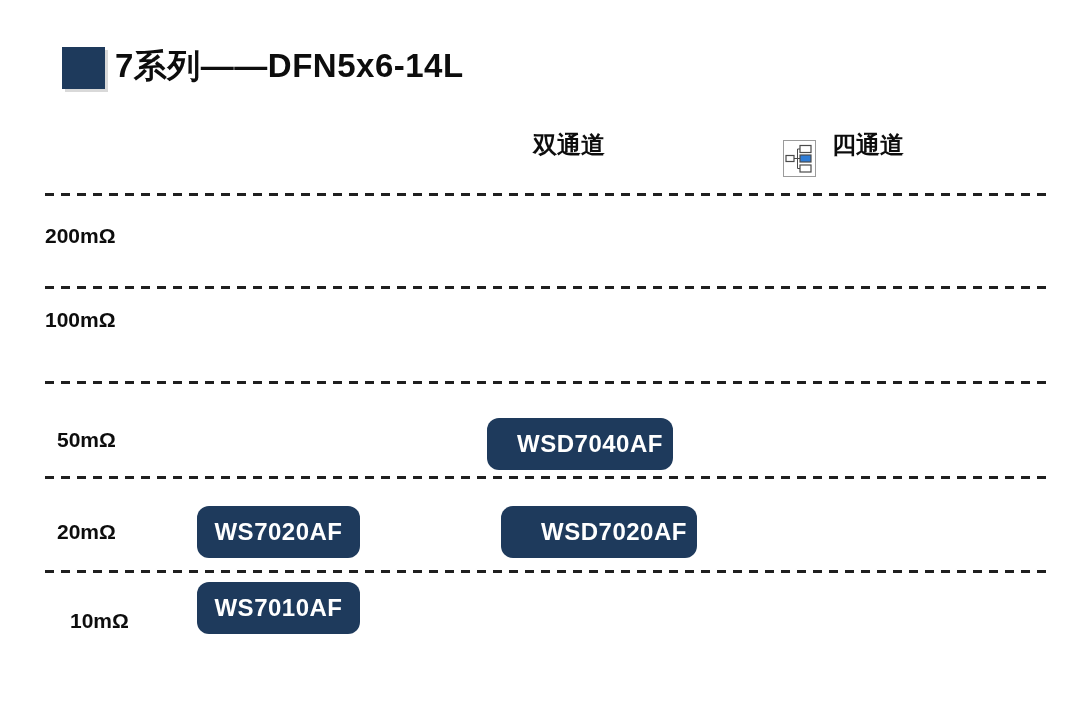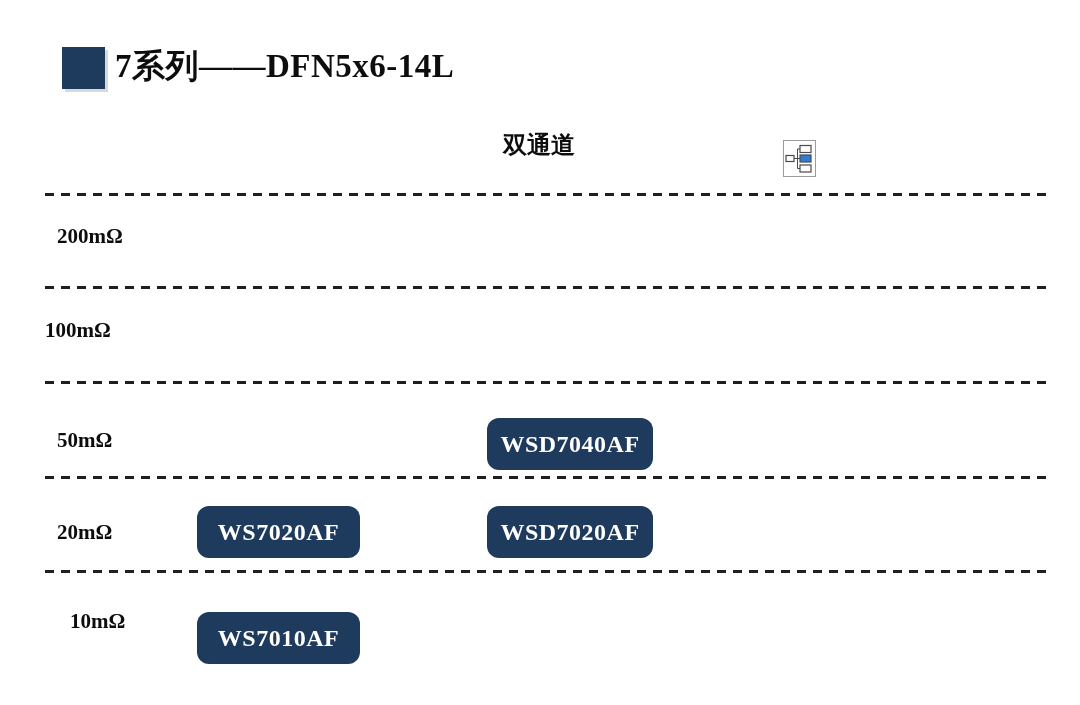--- a/index.html
+++ b/index.html
@@ -5,21 +5,21 @@
   html, body {
     margin: 0;
     padding: 0;
     background: #ffffff;
   }
   .canvas {
     position: relative;
     width: 1080px;
     height: 705px;
     background: #ffffff;
-    font-family: Liberation Serif, serif;
+    font-family: Liberation Sans, sans-serif;
     overflow: hidden;
     color: var(--ink);
   }
   .abs { position: absolute; }
 
   
   .title-square {
     left: 62px; top: 47px;
     width: 43px; height: 42px;
     background: var(--navy);
@@ -38,21 +38,21 @@
   .col-header {
     top: 129px;
     width: 140px;
     text-align: center;
     font-size: 24px;
     font-weight: 700;
     color: var(--ink);
     white-space: nowrap;
   }
   .col-single { left: 208px; }
-  .col-dual   { left: 469px; }
+  .col-dual   { left: 499px; }
   .col-quad   { left: 798px; }
 
   .quad-icon {
     left: 783px; top: 140px;
     width: 33px; height: 37px;
   }
 
   
   .dash-line {
     left: 45px;
@@ -70,44 +70,44 @@
   .dash-4 { top: 476px; }
   .dash-5 { top: 570px; }
 
   
   .row-label {
     font-size: 21px;
     font-weight: 700;
     color: var(--ink);
     white-space: nowrap;
   }
-  .row-200 { left: 57px; top: 224px; }
-  .row-100 { left: 45px; top: 318px; }
+  .row-200 { left: 45px; top: 224px; }
+  .row-100 { left: 45px; top: 308px; }
   .row-50  { left: 57px; top: 428px; }
   .row-20  { left: 57px; top: 520px; }
   .row-10  { left: 70px; top: 609px; }
 
   
   .chip {
     height: 52px;
     background: var(--navy);
     border-radius: 12px;
     color: #ffffff;
     font-size: 24px;
     font-weight: 700;
     letter-spacing: 0.5px;
     display: flex;
     align-items: center;
     justify-content: center;
     white-space: nowrap;
   }
-  .chip-wsd7040af { left: 487px; top: 418px; width: 166px; }
+  .chip-wsd7040af { left: 487px; top: 418px; width: 166px; padding-left: 20px; }
   .chip-ws7020af  { left: 197px; top: 506px; width: 163px; }
-  .chip-wsd7020af { left: 487px; top: 506px; width: 166px; }
-  .chip-ws7010af  { left: 197px; top: 612px; width: 163px; }
+  .chip-wsd7020af { left: 501px; top: 506px; width: 166px; padding-left: 30px; }
+  .chip-ws7010af  { left: 197px; top: 582px; width: 163px; }
 </style>
 </head>
 <body>
 
 <div class="canvas">
 
   <div class="abs title-square"></div>
   <div class="abs title-text">7系列——DFN5x6-14L</div>
 
   <div class="abs col-header col-dual">双通道</div>
@@ -119,20 +119,21 @@
       <line x1="14.5" y1="9" x2="14.5" y2="28.5" style="stroke:var(--icon_stroke);stroke-width:1"></line>
       <line x1="14.5" y1="9" x2="17" y2="9" style="stroke:var(--icon_stroke);stroke-width:1"></line>
       <line x1="14.5" y1="18.5" x2="17" y2="18.5" style="stroke:var(--icon_stroke);stroke-width:1"></line>
       <line x1="14.5" y1="28.5" x2="17" y2="28.5" style="stroke:var(--icon_stroke);stroke-width:1"></line>
       <rect x="3" y="15.5" width="8" height="6" style="fill:#ffffff;stroke:var(--icon_stroke);stroke-width:1.2"></rect>
       <rect x="17" y="5.5" width="11" height="7" style="fill:#ffffff;stroke:var(--icon_stroke);stroke-width:1.2"></rect>
       <rect x="17" y="15" width="11" height="7" style="fill:var(--icon_blue);stroke:var(--icon_stroke);stroke-width:1.2"></rect>
       <rect x="17" y="25" width="11" height="7" style="fill:#ffffff;stroke:var(--icon_stroke);stroke-width:1.2"></rect>
     </svg>
   </div>
+  <div class="abs col-header col-quad">四通道</div>
 
   <div class="abs dash-line dash-1"></div>
   <div class="abs dash-line dash-2"></div>
   <div class="abs dash-line dash-3"></div>
   <div class="abs dash-line dash-4"></div>
   <div class="abs dash-line dash-5"></div>
 
   <div class="abs row-label row-200">200mΩ</div>
   <div class="abs row-label row-100">100mΩ</div>
   <div class="abs row-label row-50">50mΩ</div>

